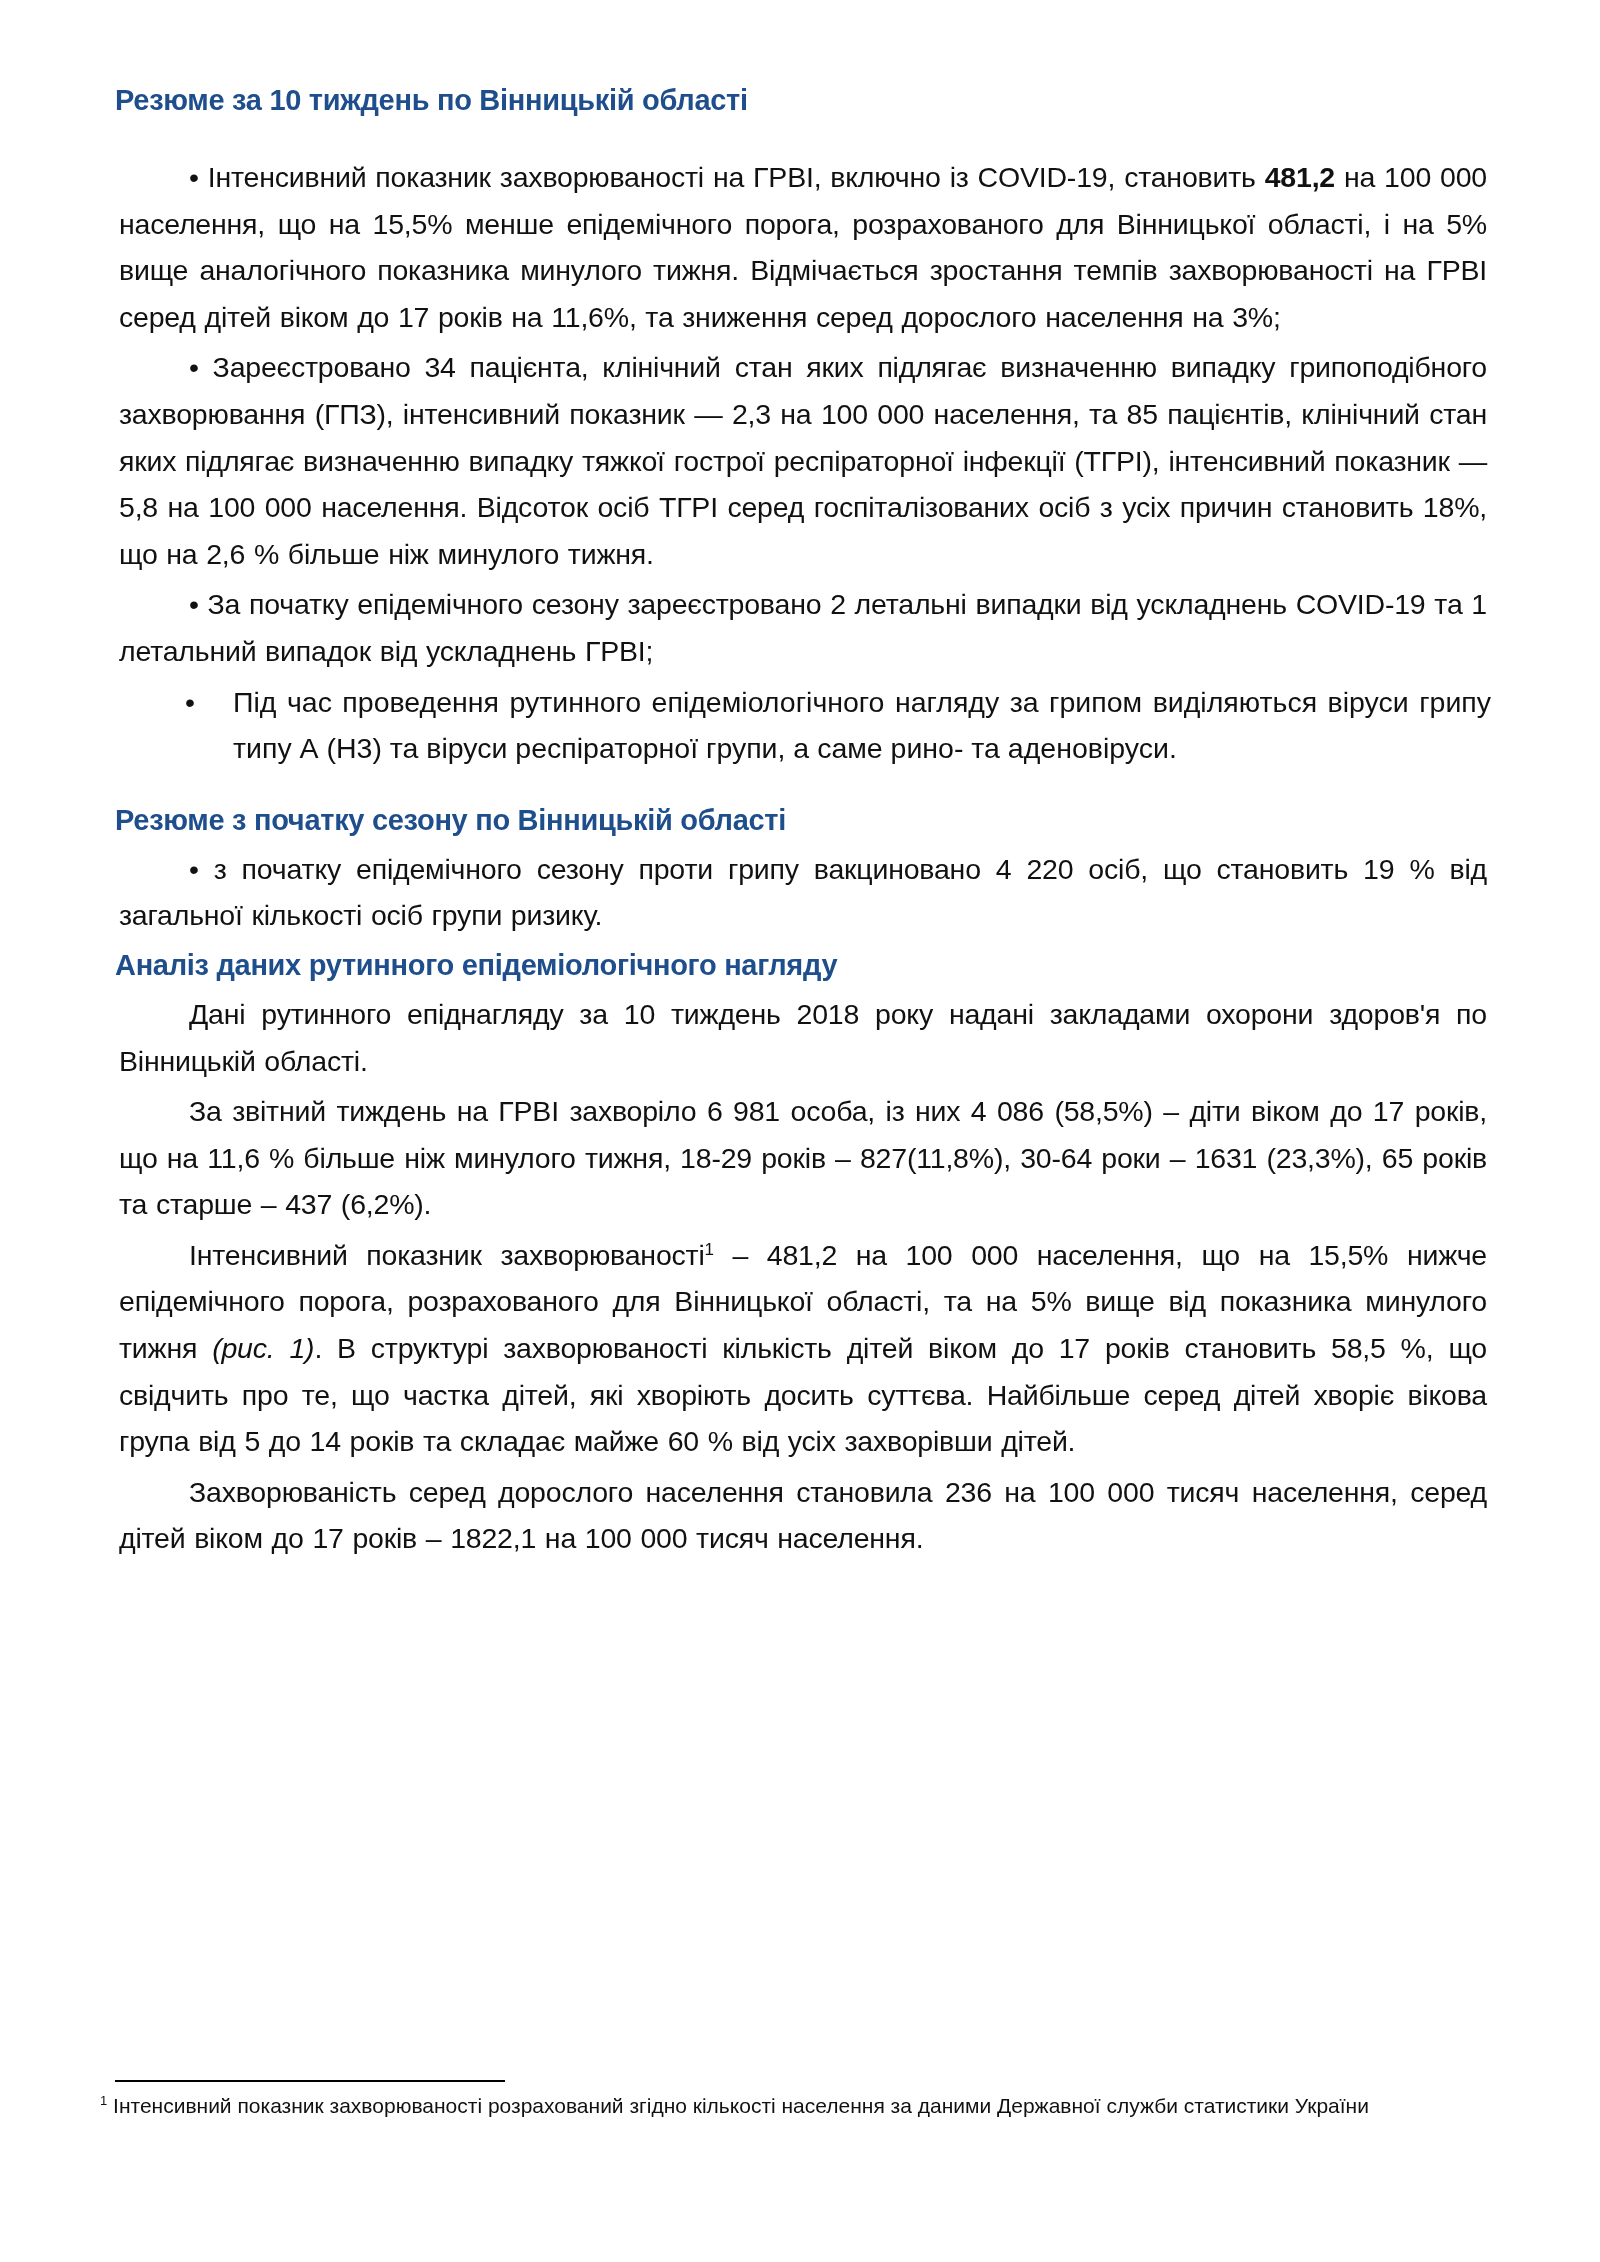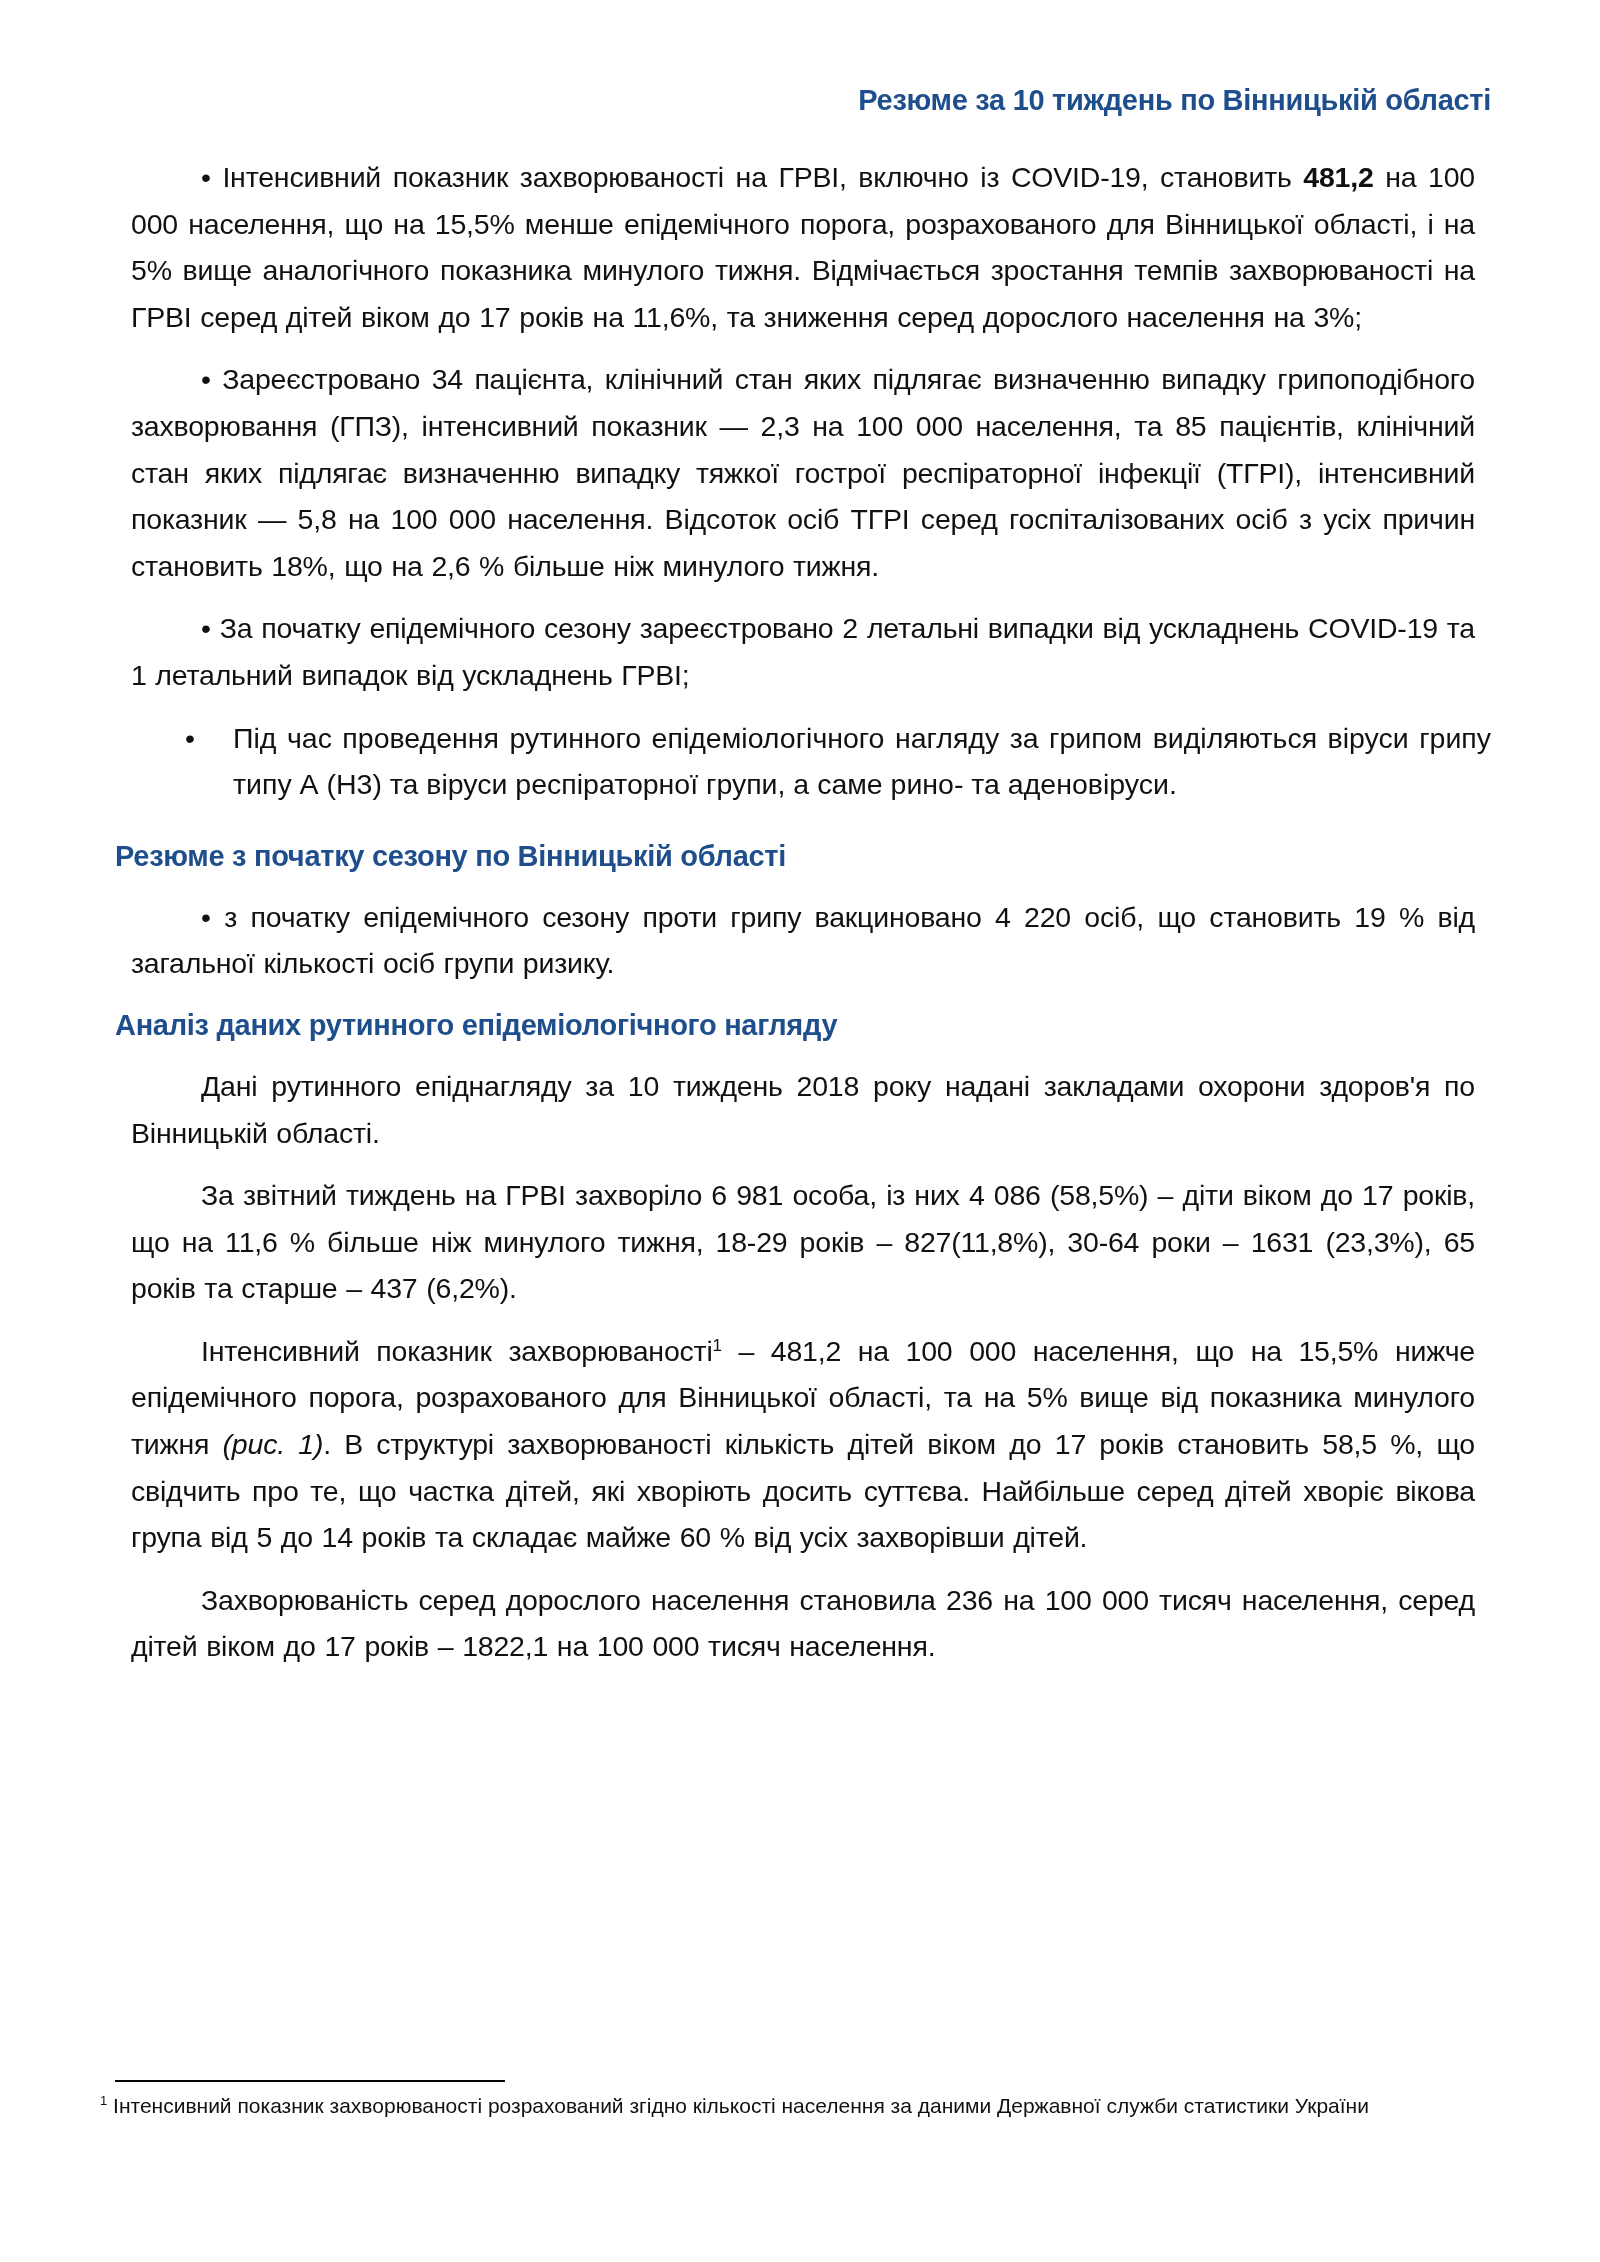--- a/index.html
+++ b/index.html
@@ -7,25 +7,25 @@
     width: 1600px; height: 2262px; position: relative; overflow: hidden;
     font-family: "Liberation Sans", sans-serif; color: #111;
   }
   .page { position: absolute; left: 115px; top: 78px; width: 1376px; }
   h2 {
     font-family: "Liberation Sans", sans-serif;
     font-weight: bold; color: #1f4e8c; font-size: 29px;
     margin: 0; line-height: 44px; letter-spacing: -0.3px;
   }
   p {
-    margin: 16px; font-size: 28.5px; line-height: 46.6px; text-align: justify;
+    margin: 4px; font-size: 28.5px; line-height: 46.6px; text-align: justify;
     letter-spacing: -0.2px; word-spacing: 1px;
   }
   .ind { text-indent: 70px; }
-  .h1 { margin-bottom: 32px; text-align: right; }
+  .h1 { margin-bottom: 32px; }
   .h-gap { margin-top: 22px; }
   .sub { font-size: 17px; vertical-align: super; line-height: 0; }
   .bl { display: flex; font-size: 28.5px; line-height: 46.6px; text-align: justify; }
   .bl .dot { width: 118px; padding-left: 70px; box-sizing: border-box; flex: none; }
   .bl .txt { flex: 1; text-align: justify; }
   .footnote-rule { position: absolute; left: 115px; top: 2080px; width: 390px; height: 2px; background: #000; }
   .footnote { position: absolute; left: 100px; top: 2090px; width: 1320px; font-size: 21px; line-height: 32px; }
   .footnote .mark { font-size: 13px; vertical-align: super; line-height: 0; }
 </style>
 </head>

